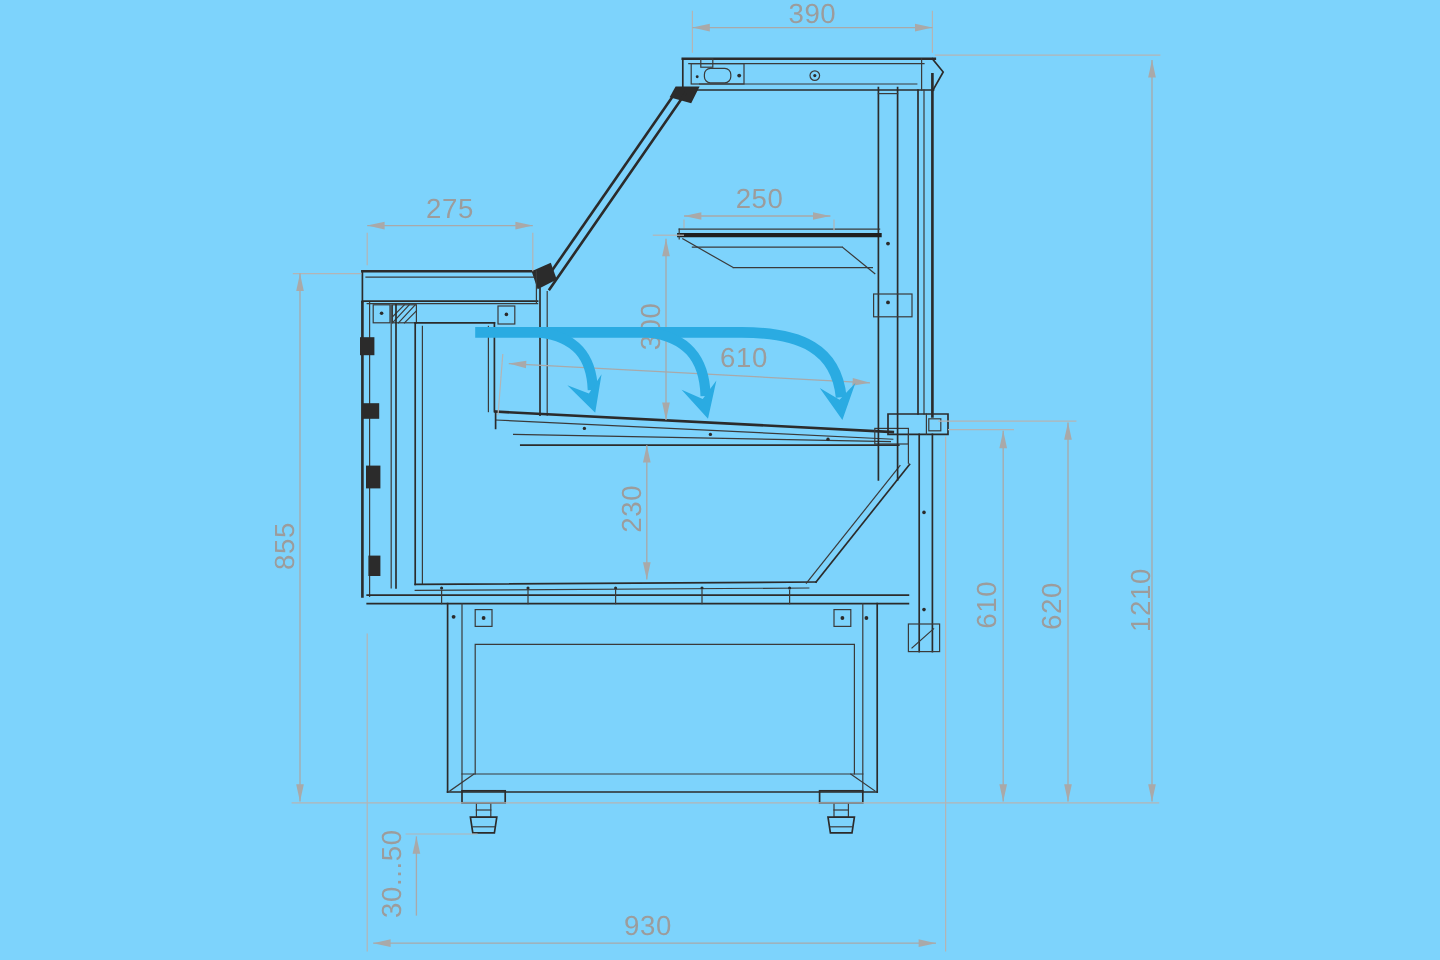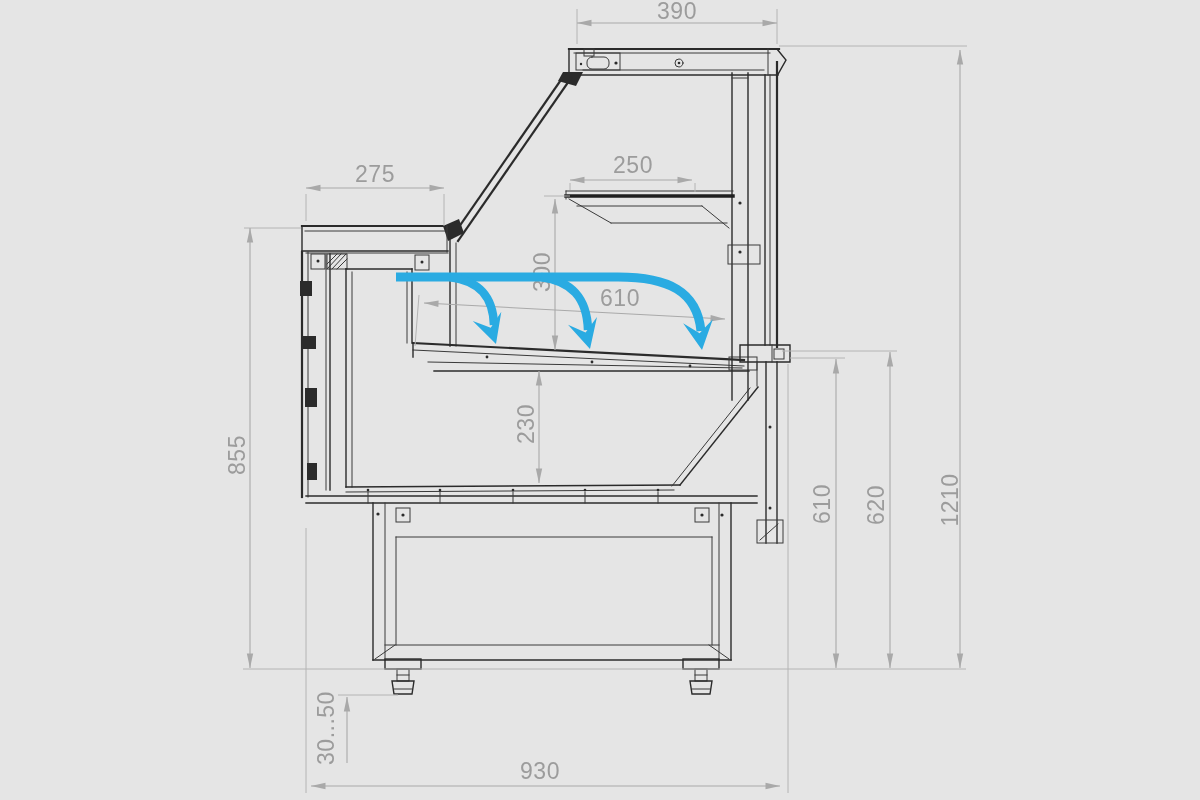--- a/index.html
+++ b/index.html
@@ -1,16 +1,16 @@
 <!DOCTYPE html>
 <html><head>
 <meta charset="utf-8">
 <style>
   html,body{margin:0;padding:0;background:#ffffff;}
-  .stage{position:relative;width:1200px;height:800px;background:#e5e5e5;overflow:hidden;
+  .stage{position:relative;width:1200px;height:800px;background:#7dd3fc;overflow:hidden;
          font-family:"Liberation Sans",sans-serif;}
   svg{display:block;}
   
   .s  {stroke:#2b2b2b;fill:none;stroke-width:1.4;stroke-linecap:square;}
   .s2 {stroke:#2b2b2b;fill:none;stroke-width:2.2;stroke-linecap:square;}
   .s1 {stroke:#3a3a3a;fill:none;stroke-width:1;stroke-linecap:square;}
   .s35{stroke:#1f1f1f;fill:none;stroke-width:3.5;stroke-linecap:square;}
   .fill{fill:#2b2b2b;stroke:none;}
   
   .ext{stroke:#b4b4b4;fill:none;stroke-width:1;}

